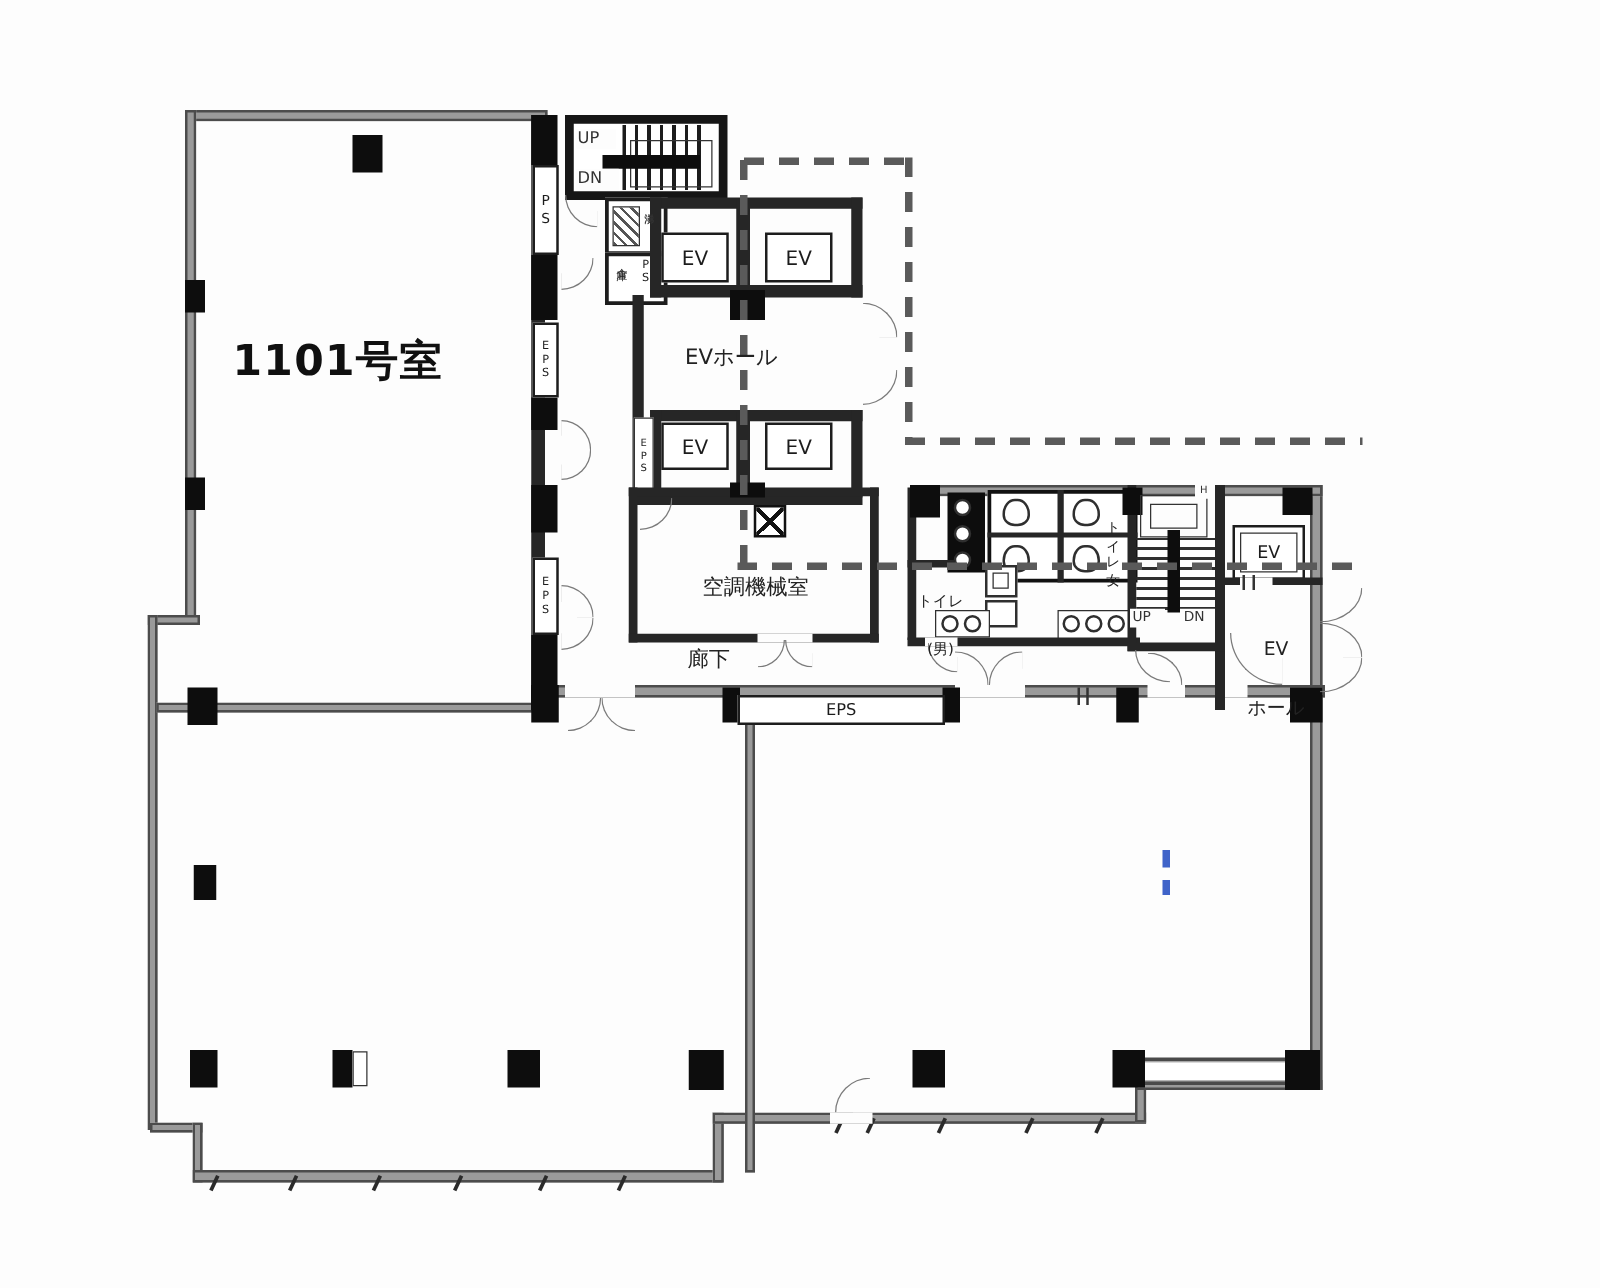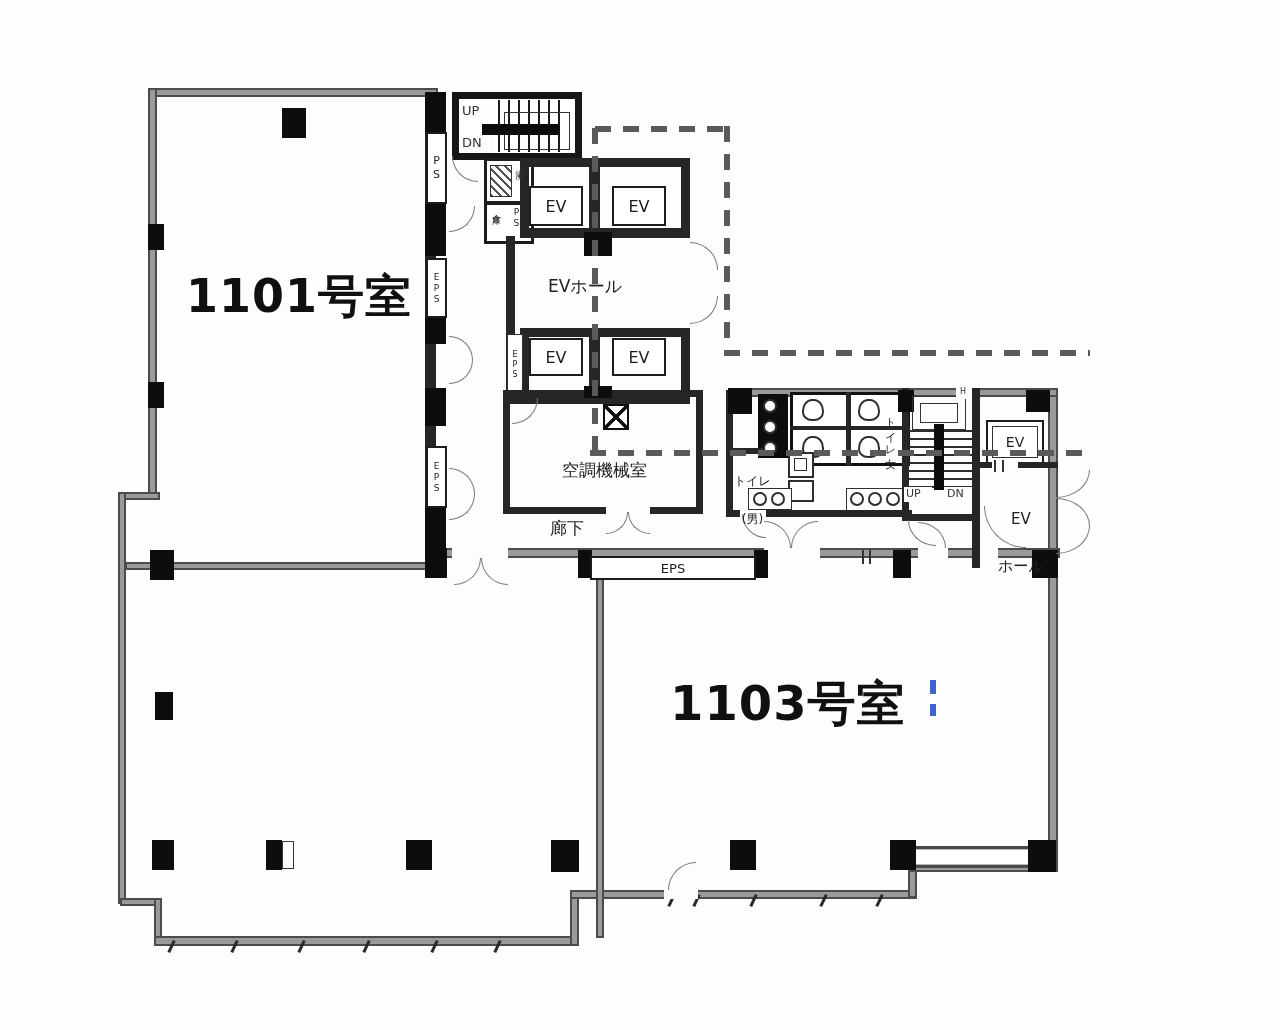--- a/index.html
+++ b/index.html
@@ -269,16 +269,15 @@
 
   <div class="dash-h" style="left:595px;top:126px;width:135px;"></div>
   <div class="dash-v" style="left:724px;top:126px;height:230px;"></div>
   <div class="dash-h" style="left:724px;top:350px;width:366px;"></div>
   <div class="dash-v" style="left:592px;top:128px;height:326px;"></div>
   <div class="dash-h" style="left:590px;top:450px;width:500px;"></div>
 
   <div class="bluedash" style="left:930px;top:680px;height:14px;"></div>
   <div class="bluedash" style="left:930px;top:704px;height:12px;"></div>
 
-  <div class="room-lab" style="left:186px;top:266px;font-size:46px;text-align:right;">1101号室</div>
-  <div class="room-lab" style="left:670px;top:672px;font-size:48px;">1103号室</div>
+  <div class="room-lab" style="left:186px;top:266px;font-size:34px;text-align:right;">1101号室</div>
 
 </div>
 
 </body></html>

